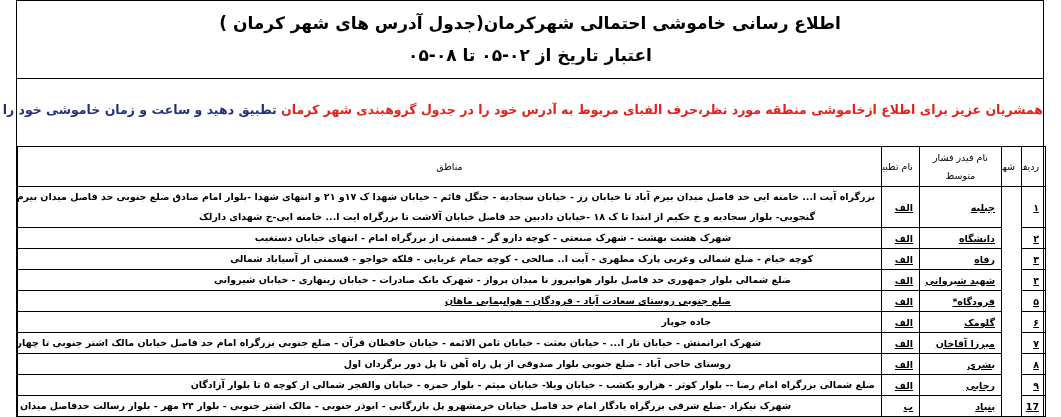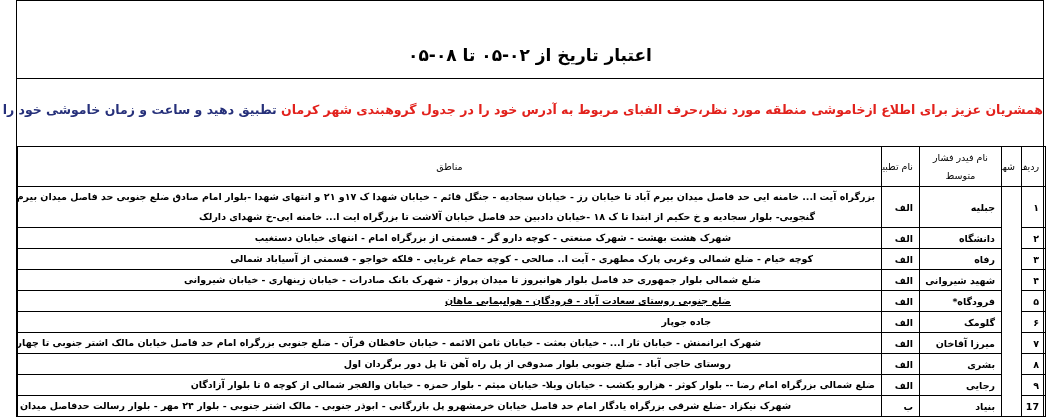--- a/index.html
+++ b/index.html
@@ -16,33 +16,34 @@
   .notice-text { position: absolute; left: 0; right: 0; top: 25px; font-size: 12.5px; font-weight: bold;
                  white-space: nowrap; }
   .red { color: #e2211c; }
   .navy { color: #26307a; }
   table.addr { position: absolute; left: 0; top: 146px; width: 1028px; border-collapse: collapse;
                direction: rtl; table-layout: fixed; }
   table.addr td, table.addr th { border: 1px solid #000; font-size: 9.5px; font-weight: bold; padding: 0 6px;
                                  text-align: right; vertical-align: middle; overflow: hidden; white-space: nowrap; }
   table.addr th { font-weight: normal; text-align: center; height: 39px; font-size: 9.5px; }
   th.th-row { font-size: 8px; }
-  td.c-num, td.c-city, td.c-feeder, td.c-group { text-align: center; font-weight: normal; }
+  td.c-num, td.c-city, td.c-feeder, td.c-group { text-align: center; font-weight: normal; text-decoration: underline; }
   td.c-group { font-weight: bold; }
   td.c-city { border-top: none; border-bottom: none; }
   td.c-areas { line-height: 20px; }
   tr.r1 td { height: 40px; }
   tr.rn td { height: 20px; }
 </style>
 </head>
 <body>
 
 <div class="page">
 
   <div class="title-block">
+    <div class="title-line1">اطلاع رسانی خاموشی احتمالی شهرکرمان(جدول آدرس های شهر کرمان )</div>
     <div class="title-line2">اعتبار تاریخ از ۰۲-۰۵ تا ۰۸-۰۵</div>
   </div>
 
   <div class="notice-block">
     <div class="notice-text"><span class="red">همشریان عزیز برای اطلاع ازخاموشی منطقه مورد نظر،حرف الفبای مربوط به آدرس خود را در جدول گروهبندی شهر کرمان </span><span class="navy">تطبیق دهید و ساعت و زمان خاموشی خود را به خاطر بسپارید.</span></div>
   </div>
 
   <table class="addr">
     <colgroup>
       <col style="width:24px">
@@ -80,21 +81,21 @@
       <tr class="rn">
         <td class="c-num">۳</td>
         <td class="c-feeder">رفاه</td>
         <td class="c-group">الف</td>
         <td class="c-areas" style="padding-right:68px;">کوچه خیام - ضلع شمالی وغربی پارک مطهری - آیت ا.. صالحی - کوچه حمام غربایی - فلکه خواجو - قسمتی از آسیاباد شمالی</td>
       </tr>
       <tr class="rn">
         <td class="c-num">۴</td>
         <td class="c-feeder">شهید شیروانی</td>
         <td class="c-group">الف</td>
-        <td class="c-areas" style="padding-right:120px;">ضلع شمالی بلوار جمهوری حد فاصل بلوار هوانیروز تا میدان پرواز - شهرک بانک صادرات - خیابان زینهاری - خیابان شیروانی</td>
+        <td class="c-areas" style="padding-right:90px;">ضلع شمالی بلوار جمهوری حد فاصل بلوار هوانیروز تا میدان پرواز - شهرک بانک صادرات - خیابان زینهاری - خیابان شیروانی</td>
       </tr>
       <tr class="rn">
         <td class="c-num">۵</td>
         <td class="c-feeder">فرودگاه*</td>
         <td class="c-group">الف</td>
         <td class="c-areas" style="padding-right:150px;text-decoration:underline;">ضلع جنوبی روستای سعادت آباد - فرودگان - هواپیمایی ماهان</td>
       </tr>
       <tr class="rn">
         <td class="c-num">۶</td>
         <td class="c-feeder">گلومک</td>

